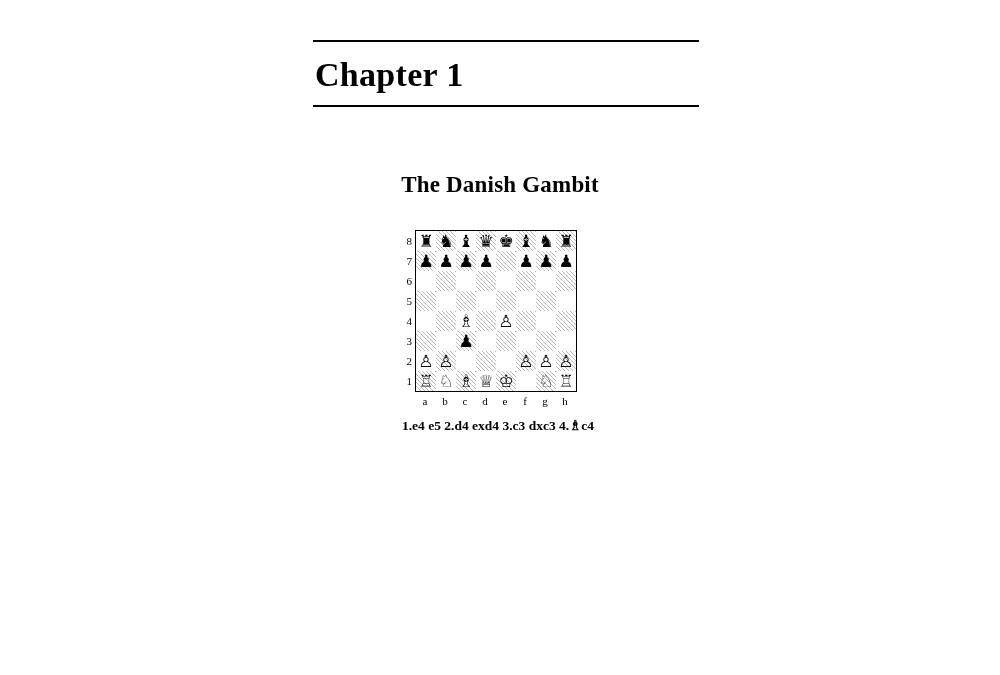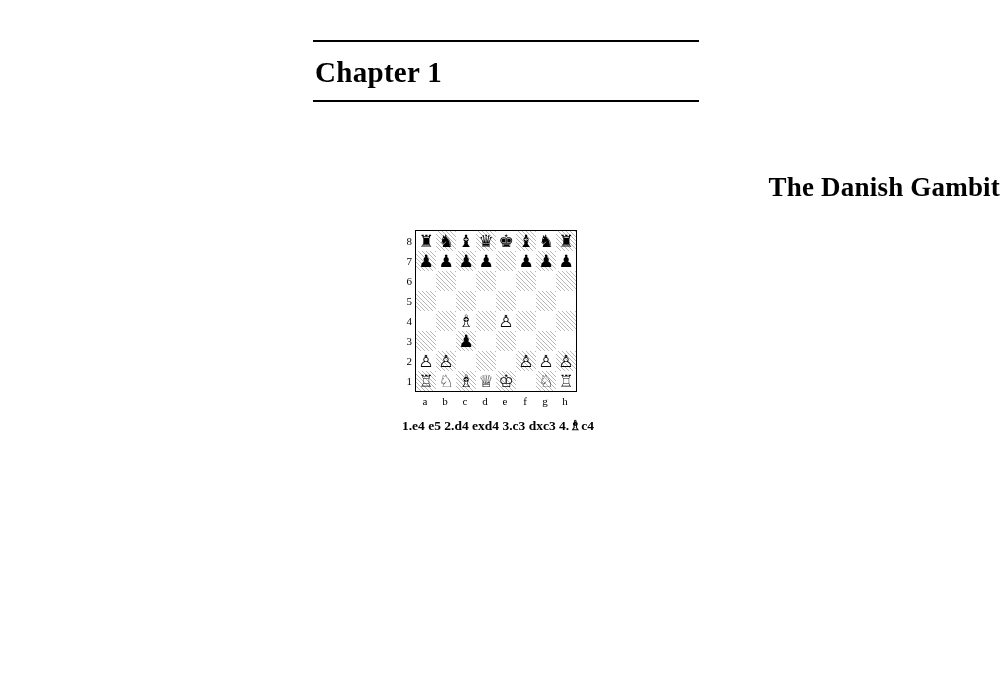--- a/index.html
+++ b/index.html
@@ -31,37 +31,37 @@
     top: 40px;
     width: 386px;
   }
   .rule-top, .rule-bottom {
     height: 2px;
     background: #000000;
     width: 100%;
   }
   .chapter-title {
     font-family: "Liberation Serif", serif;
-    font-size: 29px;
+    font-size: 34px;
     font-weight: bold;
     letter-spacing: 0.3px;
     line-height: 1;
     padding: 16px 0 13px 2px;
     white-space: nowrap;
   }
 
   
   .section-title {
     position: absolute;
     top: 172px;
     left: 0;
     width: 1000px;
-    text-align: right;
-    font-family: "Liberation Serif", serif;
-    font-size: 27px;
+    text-align: center;
+    font-family: "Liberation Serif", serif;
+    font-size: 23px;
     font-weight: bold;
     letter-spacing: 0.2px;
   }
 
   
   .diagram {
     position: absolute;
     left: 398px;
     top: 230px;
     width: 200px;

